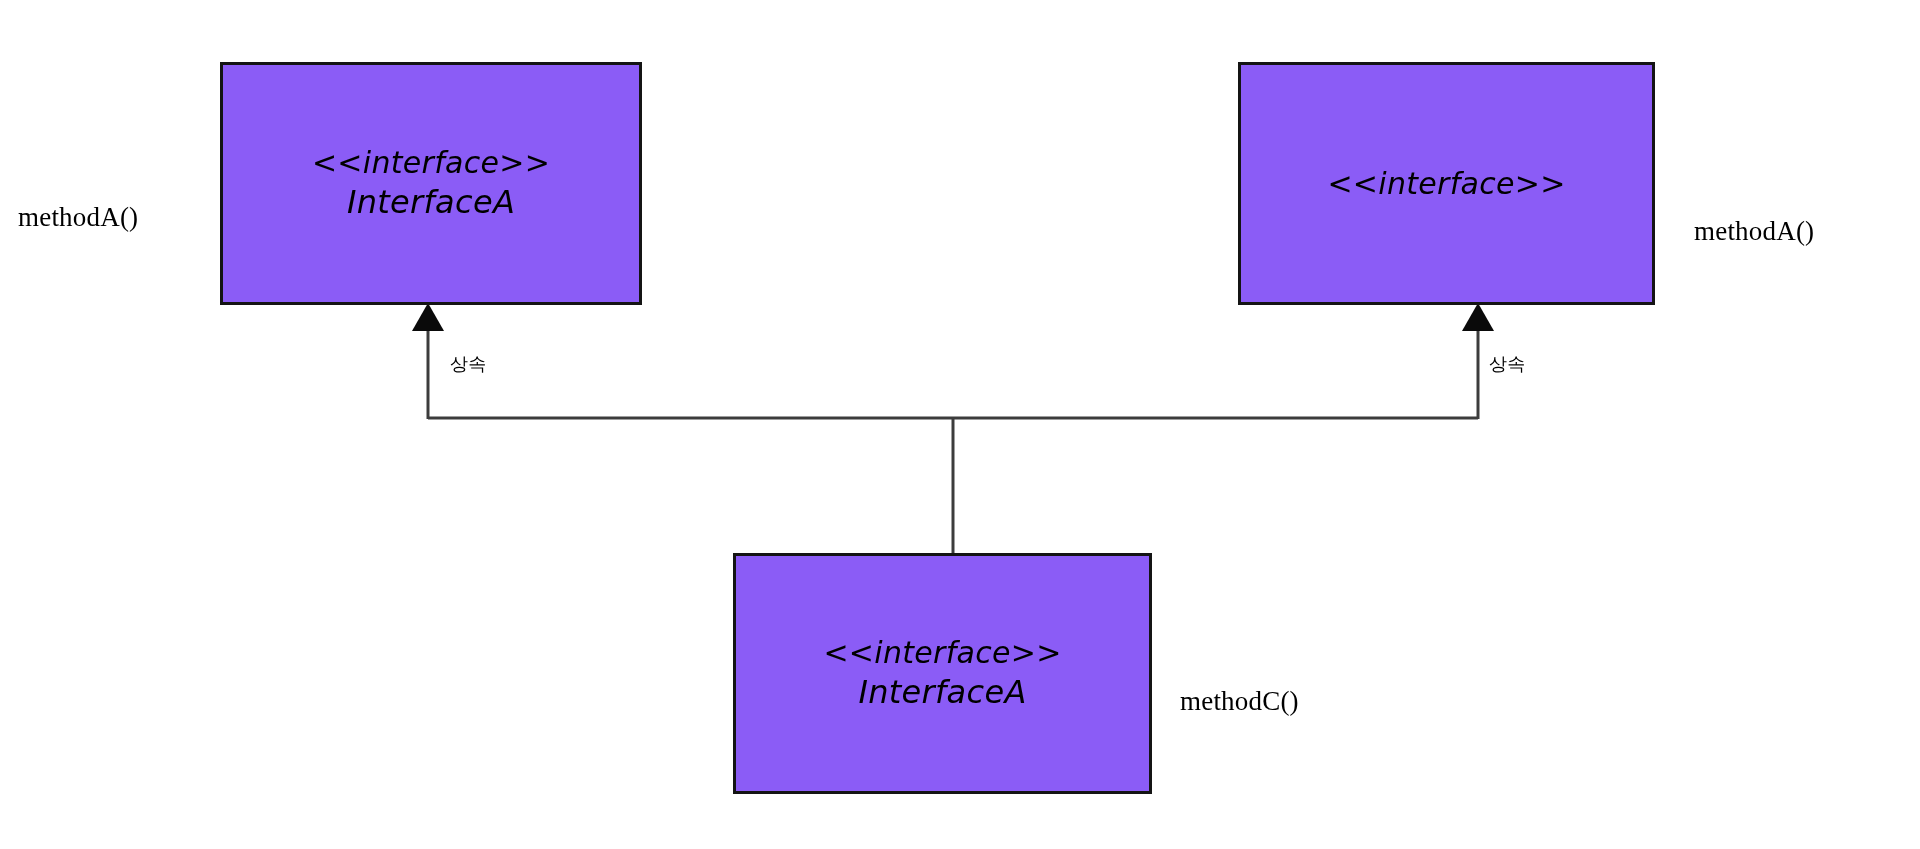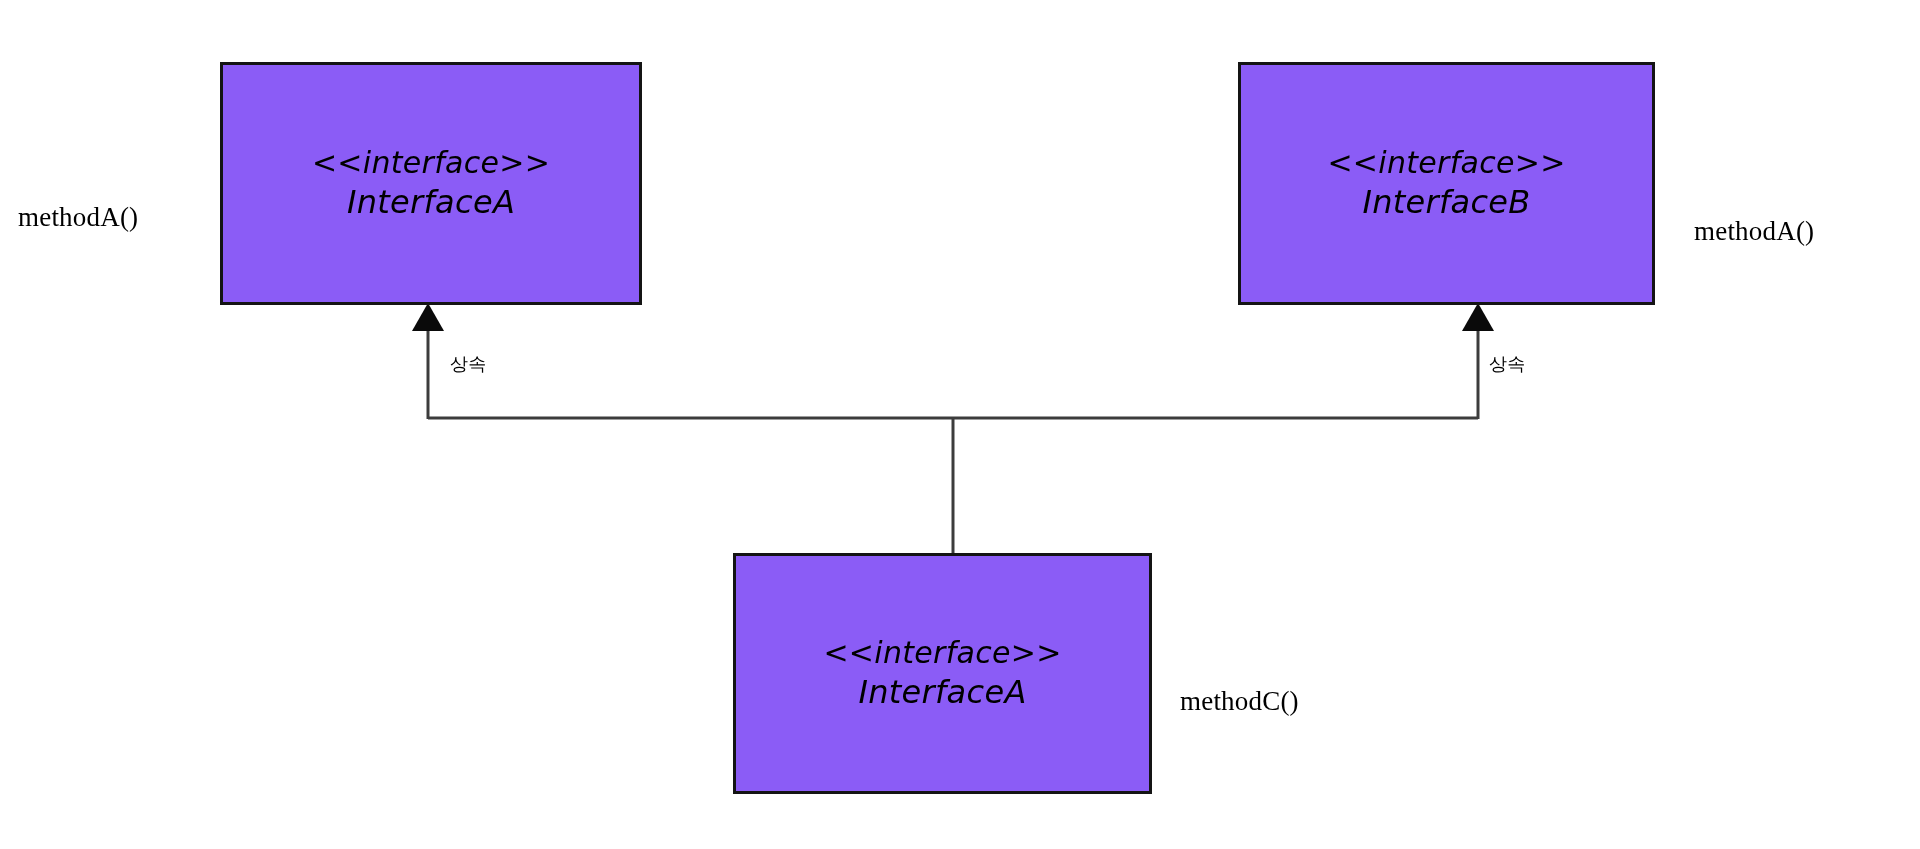--- a/index.html
+++ b/index.html
@@ -96,21 +96,20 @@
   </svg>
 
   <div class="uml-class-box" id="box-interface-a">
     <div class="stereotype-text">&lt;&lt;interface&gt;&gt;</div>
     <div class="class-name-text">InterfaceA</div>
   </div>
   <div class="method-label" id="label-method-a">methodA()</div>
 
   <div class="uml-class-box" id="box-interface-b">
     <div class="stereotype-text">&lt;&lt;interface&gt;&gt;</div>
-    <div class="class-name-text">InterfaceB</div>
   </div>
   <div class="method-label" id="label-method-b">methodA()</div>
 
   <div class="uml-class-box" id="box-interface-c">
     <div class="stereotype-text">&lt;&lt;interface&gt;&gt;</div>
     <div class="class-name-text">InterfaceA</div>
   </div>
   <div class="method-label" id="label-method-c">methodC()</div>
 
   <div class="edge-label" id="label-inherit-a">상속</div>

